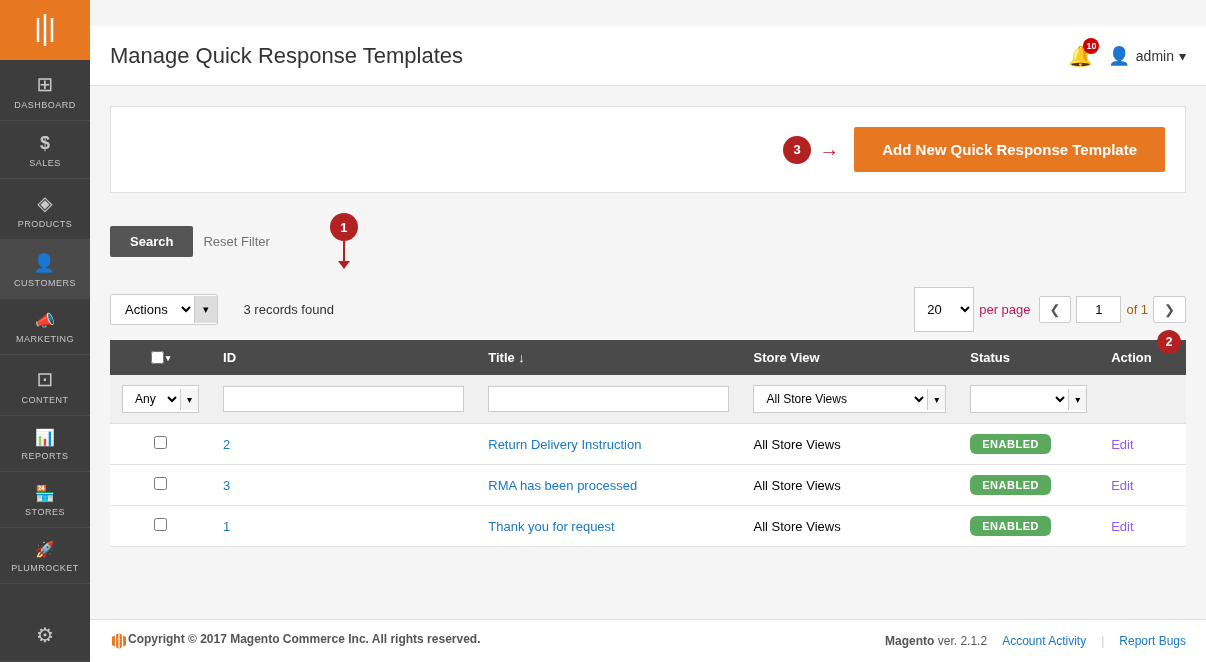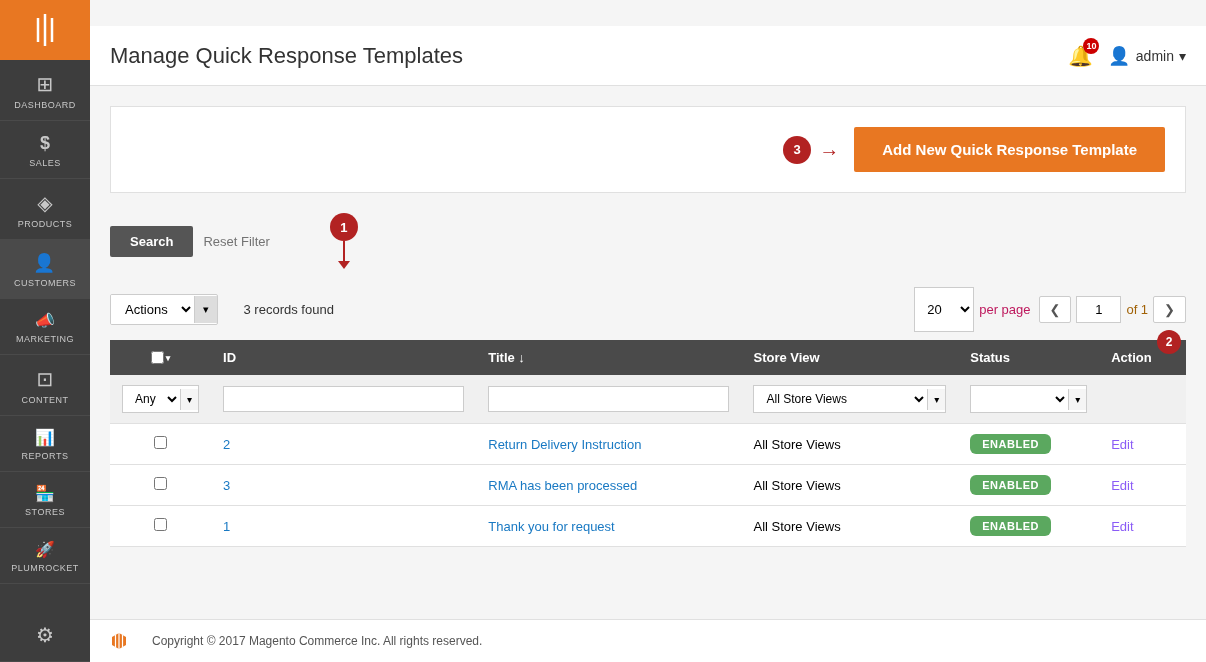--- a/index.html
+++ b/index.html
@@ -359,22 +359,23 @@
       padding: 12px 20px;
       display: flex;
       justify-content: space-between;
       align-items: center;
       flex-shrink: 0;
       font-size: 12px;
       color: #555;
     }
     .footer-left {
       display: flex;
-      align-items: center;
-      gap: 24px;
+      align-items: flex-start;
+      gap: 0;
+      font-weight: bold;
     }
     .footer-logo {
       width: 18px;
       height: 18px;
     }
     .footer-right {
       display: flex;
       align-items: center;
       gap: 15px;
     }
@@ -645,15 +646,24 @@
   <footer class="footer">
     <div class="footer-left">
       <svg class="footer-logo" viewBox="0 0 18 18" fill="none">
         <path d="M9 1 L16 5 L16 13 L9 17 L2 13 L2 5 Z" fill="#e87722"></path>
         <path d="M9 1 L9 17" stroke="#fff" stroke-width="1.2"></path>
         <path d="M5.5 3 L5.5 15" stroke="#fff" stroke-width="1.2"></path>
         <path d="M12.5 3 L12.5 15" stroke="#fff" stroke-width="1.2"></path>
       </svg>
       <span>Copyright © 2017 Magento Commerce Inc. All rights reserved.</span>
     </div>
+    <div class="footer-right">
+      <span>
+        <strong>Magento</strong>
+        <span>ver. 2.1.2</span>
+      </span>
+      <a class="footer-link">Account Activity</a>
+      <span class="footer-sep">|</span>
+      <a class="footer-link">Report Bugs</a>
+    </div>
   </footer>
 
 </div>
 
 </body></html>

